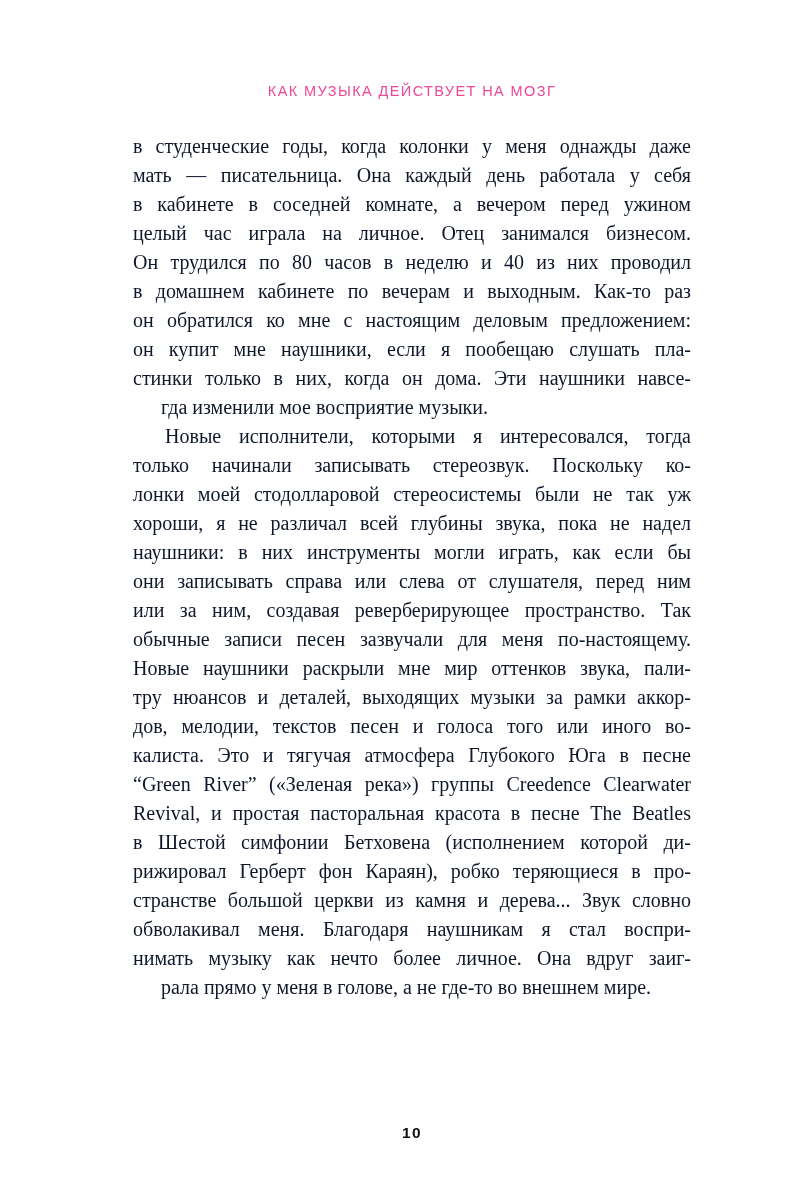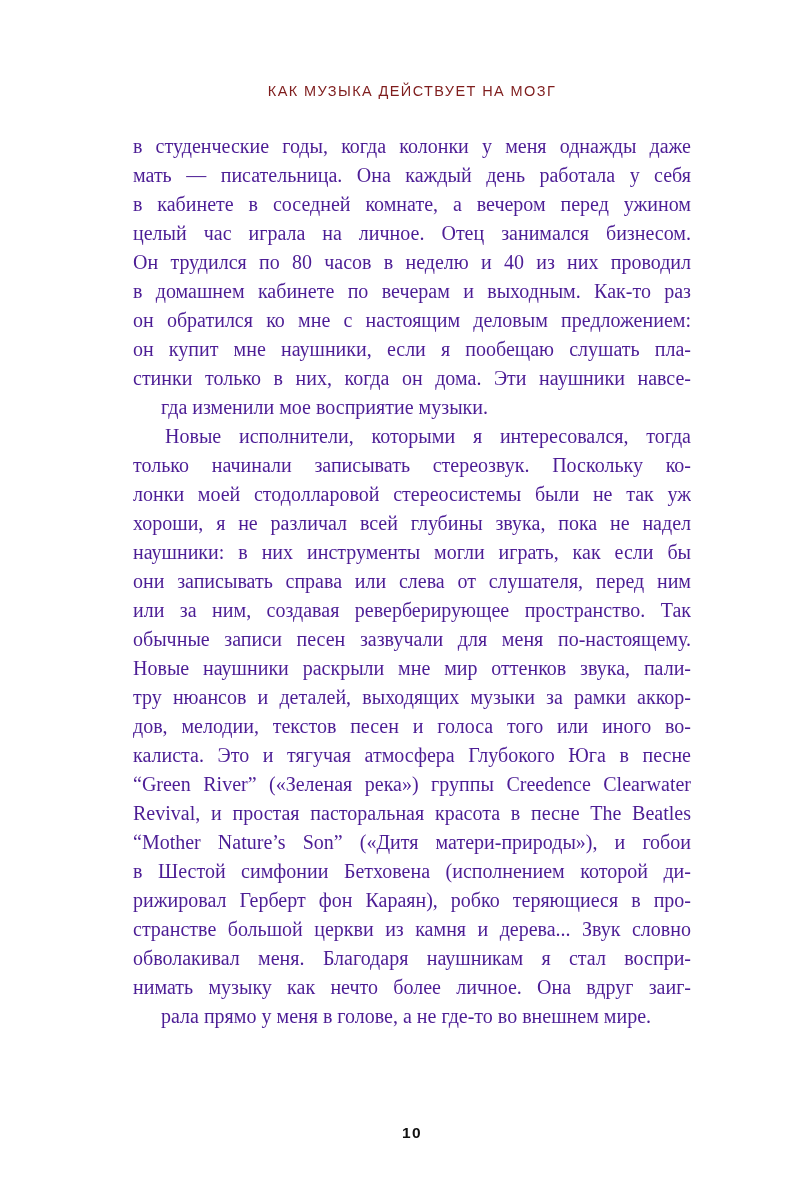--- a/index.html
+++ b/index.html
@@ -18,31 +18,31 @@
   .running-header {
     position: absolute;
     top: 83px;
     left: 133px;
     width: 558px;
     text-align: center;
     font-family: "Liberation Sans", "DejaVu Sans", sans-serif;
     font-size: 14.5px;
     font-weight: 400;
     letter-spacing: 1.4px;
-    color: #7f1d1d;
+    color: #ec4899;
     white-space: nowrap;
   }
   .body-text {
     position: absolute;
     top: 132px;
     left: 133px;
     width: 558px;
     font-size: 20px;
     line-height: 29px;
-    color: #4c1d95;
+    color: #0f172a;
   }
   .paragraph {
     margin: 0;
   }
   .line {
     text-align: justify;
     text-align-last: justify;
     white-space: normal;
     overflow: hidden;
     height: 29px;
@@ -97,21 +97,20 @@
       <div class="line">наушники: в них инструменты могли играть, как если бы</div>
       <div class="line">они записывать справа или слева от слушателя, перед ним</div>
       <div class="line">или за ним, создавая реверберирующее пространство. Так</div>
       <div class="line">обычные записи песен зазвучали для меня по-настоящему.</div>
       <div class="line">Новые наушники раскрыли мне мир оттенков звука, пали-</div>
       <div class="line">тру нюансов и деталей, выходящих музыки за рамки аккор-</div>
       <div class="line">дов, мелодии, текстов песен и голоса того или иного во-</div>
       <div class="line">калиста. Это и тягучая атмосфера Глубокого Юга в песне</div>
       <div class="line">“Green River” («Зеленая река») группы Creedence Clearwater</div>
       <div class="line">Revival, и простая пасторальная красота в песне The Beatles</div>
-      <div class="line">“Mother Nature’s Son” («Дитя матери-природы»), и гобои</div>
       <div class="line">в Шестой симфонии Бетховена (исполнением которой ди-</div>
       <div class="line">рижировал Герберт фон Караян), робко теряющиеся в про-</div>
       <div class="line">странстве большой церкви из камня и дерева... Звук словно</div>
       <div class="line">обволакивал меня. Благодаря наушникам я стал воспри-</div>
       <div class="line">нимать музыку как нечто более личное. Она вдруг заиг-</div>
       <div class="line para-end">рала прямо у меня в голове, а не где-то во внешнем мире.</div>
     </div>
 
   </div>
 

